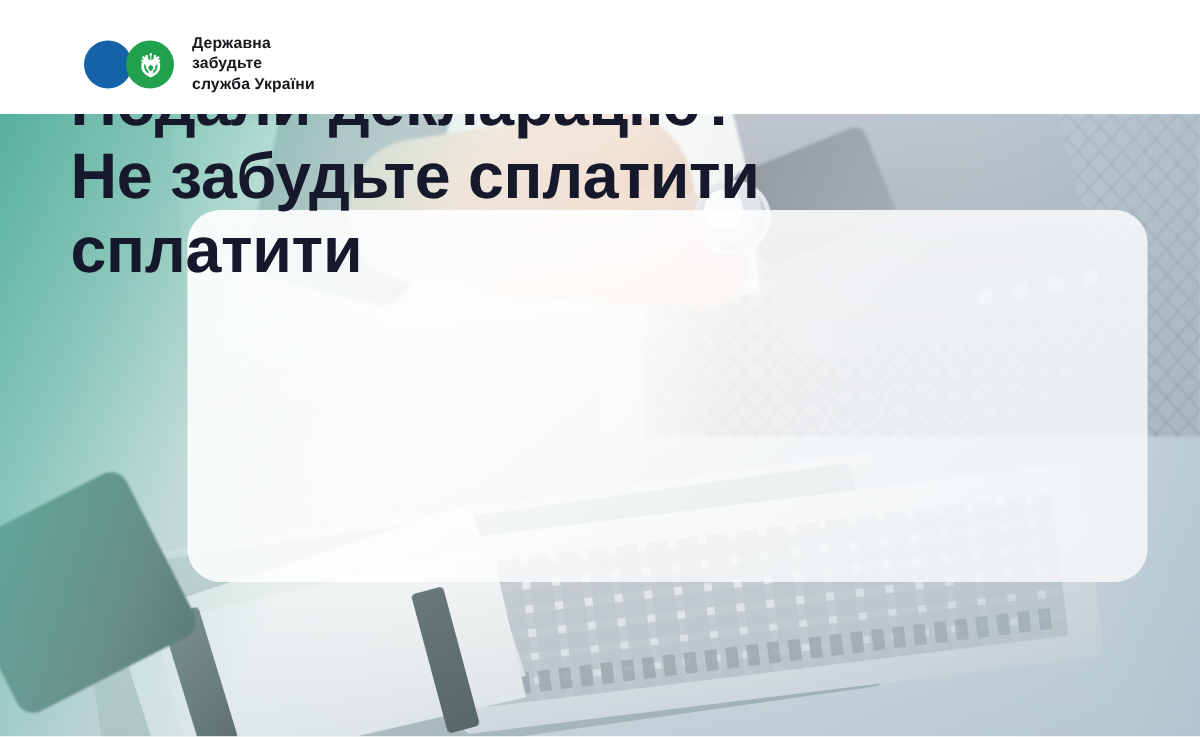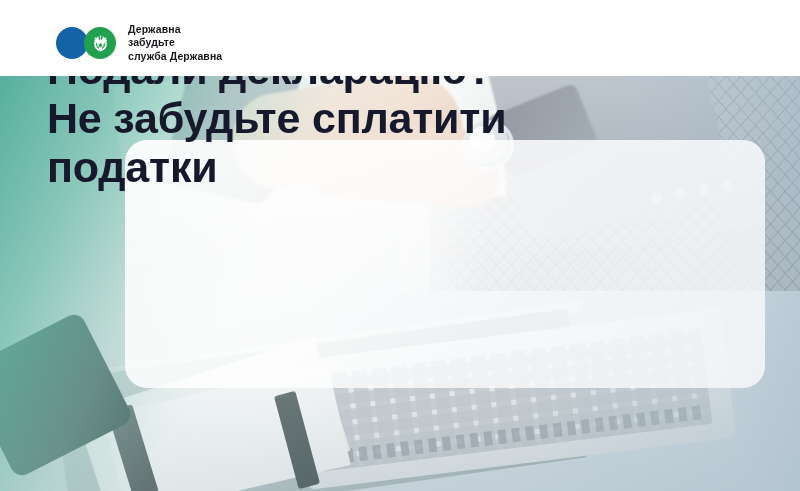--- a/index.html
+++ b/index.html
@@ -332,21 +332,21 @@
         <span class="logo-circle green"></span>
         <span class="logo-trident">
           <svg viewBox="0 0 30 34" xmlns="http://www.w3.org/2000/svg" aria-hidden="true">
             <path fill="#ffffff" d="M15 0.8c1 0 1.7 .9 1.7 1.9 0 .8-.4 1.4-1 1.7v6.3l3.2-2.6V3.4h3.3v3.2l2.6-2.1 2.2 2.1-3.1 2.6h3.6v3.2h-2.3l2.3 2v4.4c0 6.3-4.1 10.4-9.2 12.9L15 33.2l-3.3-1.5C6.6 29.2 2.5 25.1 2.5 18.8v-4.4l2.3-2H2.5V9.2h3.6L3 6.6l2.2-2.1 2.6 2.1V3.4h3.3v4.7l3.2 2.6V4.4c-.6-.3-1-.9-1-1.7 0-1 .7-1.9 1.7-1.9zm-8.8 14.1v4.2c0 4.3 2.6 7.2 6.2 9.2l-1.1-4.6-2.4-1.9v-3.6l-2.7-3.3zm17.6 0l-2.7 3.3v3.6l-2.4 1.9-1.1 4.6c3.6-2 6.2-4.9 6.2-9.2v-4.2zm-8.8 1.3l-3.3 2.7.9 4.1 2.4 1.9 2.4-1.9.9-4.1-3.3-2.7z"></path>
           </svg>
         </span>
       </div>
       <div class="logo-text">
         <span>Державна</span><br>
         <span>забудьте</span><br>
-        <span>служба Державна</span>
+        <span>служба України</span>
       </div>
     </div>
   </div>
 
   <div class="photo">
     <div class="photo-layer desk-base"></div>
     <div class="photo-layer lattice"></div>
     <div class="photo-layer lattice-fade"></div>
 
     <div class="photo-layer paper-top"></div>
@@ -376,16 +376,16 @@
     <div class="photo-layer grade-green"></div>
   </div>
 
   <div class="text-card">
     <div class="card-sheen"></div>
   </div>
 
   <h1 class="headline">
     <span class="line">Подали декларацію?</span>
     <span class="line">Не забудьте сплатити</span>
-    <span class="line">податки</span>
+    <span class="line">сплатити</span>
   </h1>
 
 </div>
 
 </body></html>

